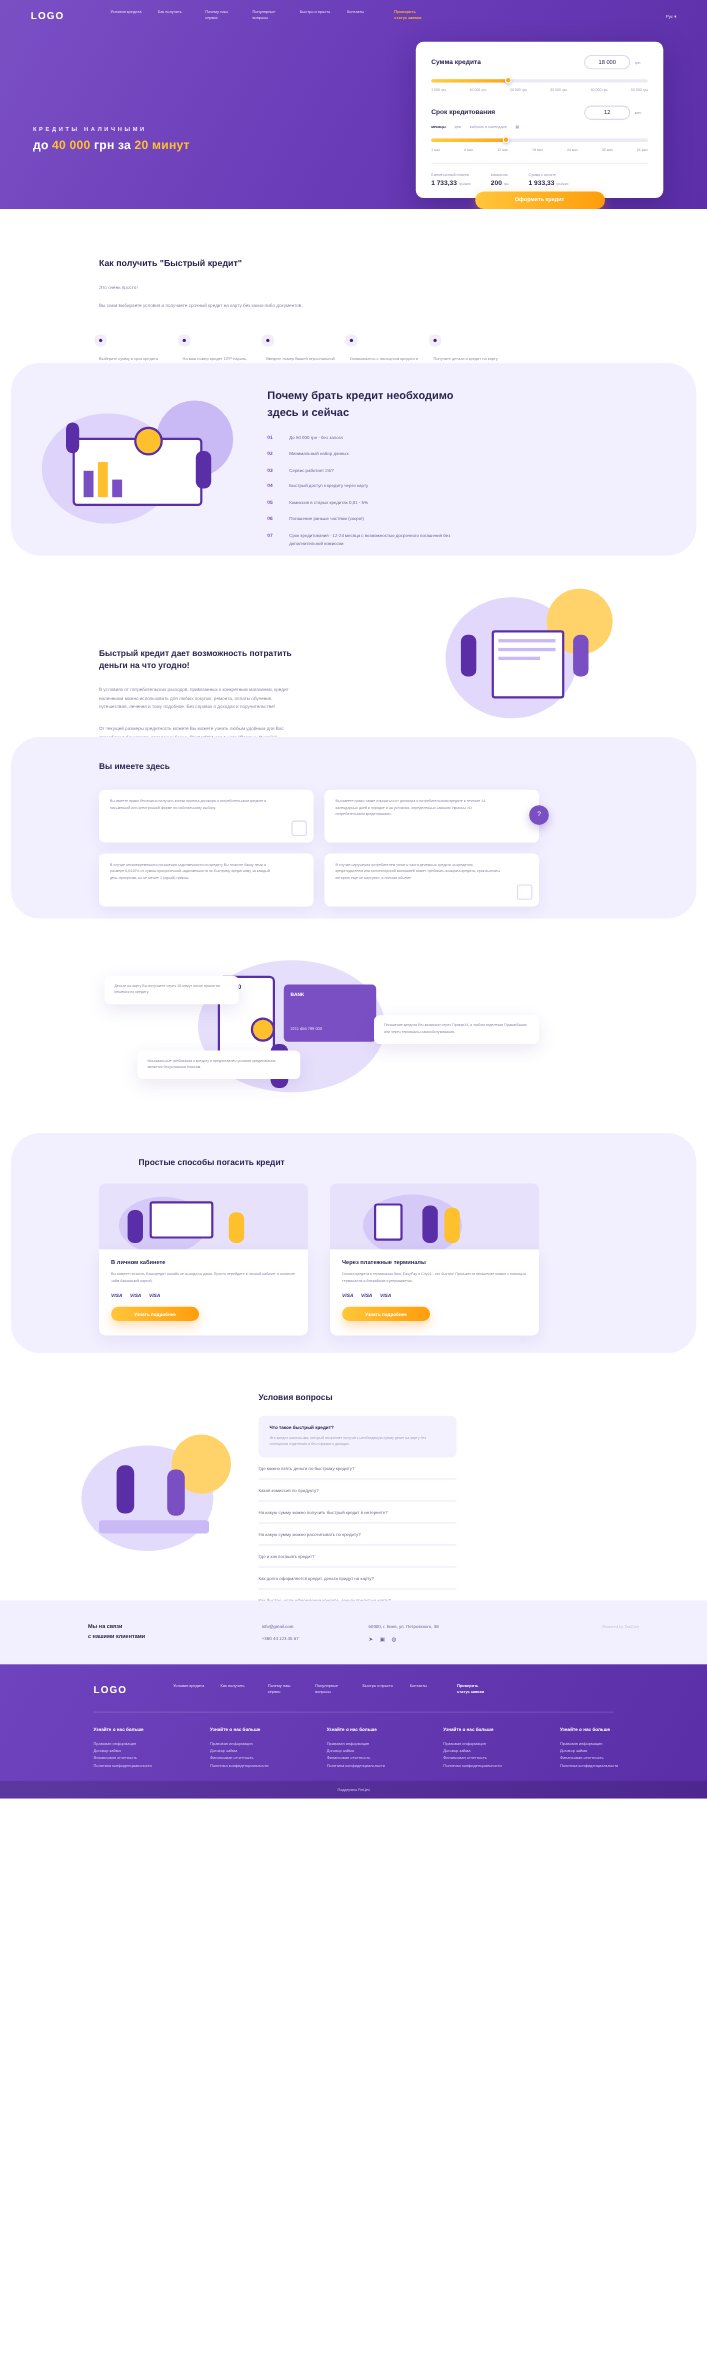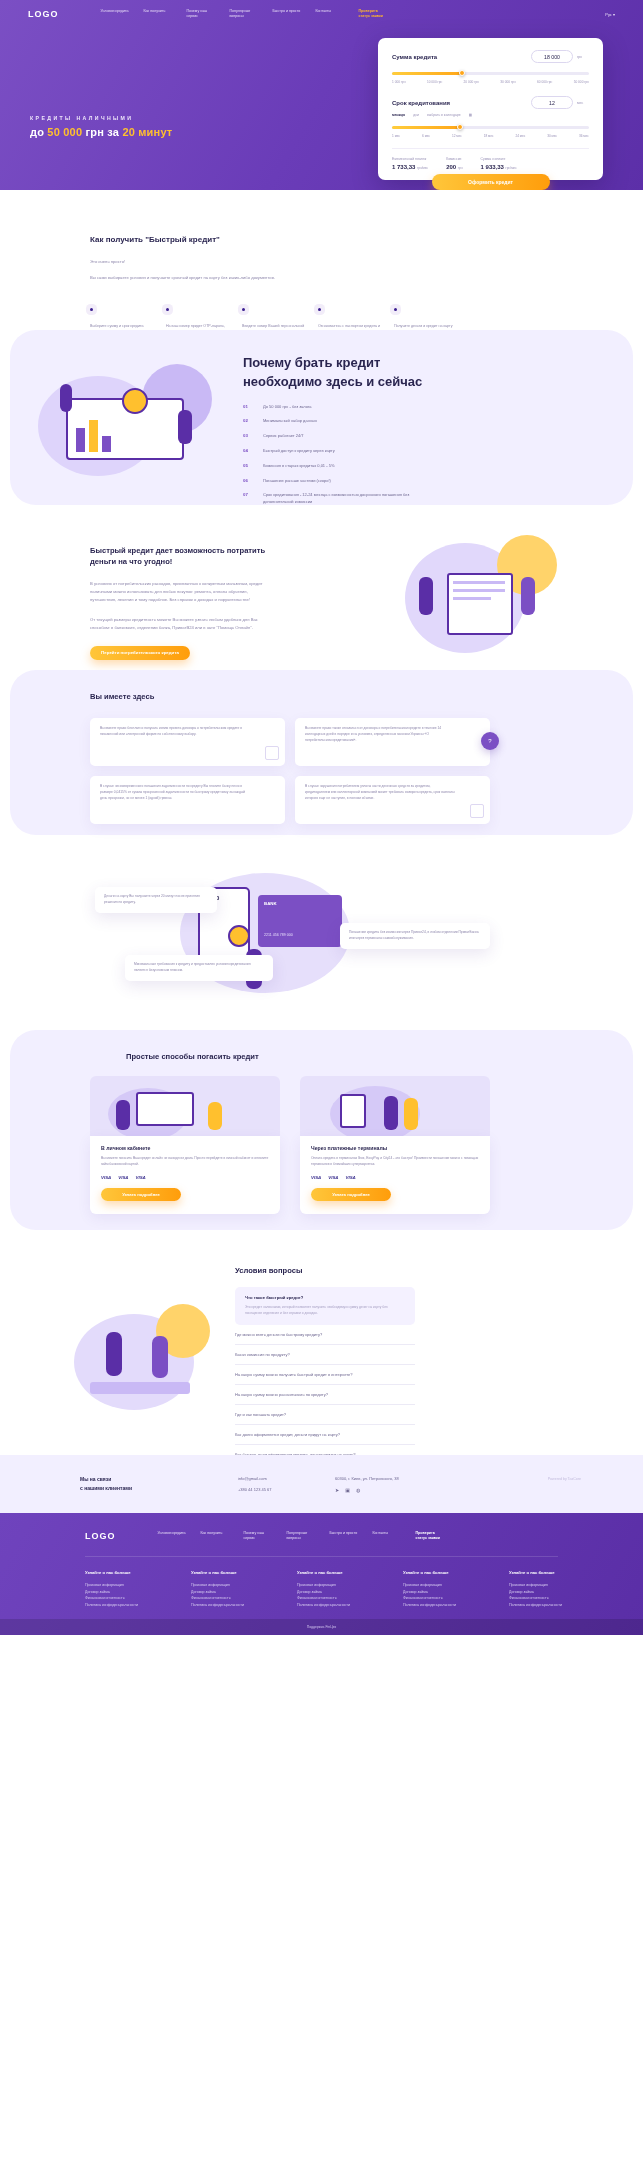--- a/index.html
+++ b/index.html
@@ -73,33 +73,33 @@
   .howto { padding:45px 0 0 90px; height:140px; }
   .steps { display:flex; margin-top:26px; gap:0; }
   .step { width:76px; padding-right:10px;}
   .dot { width:3.4px;height:3.4px;border-radius:50%;background:#3b1f8f;
          box-shadow:0 0 0 4px rgba(123,79,196,.10); }
   .step-txt { margin-top:12px; font-size:3.6px; color:#8d86ab; line-height:1.8; }
 
   
   .why { margin:0 10px; background:#f2efff; border-radius:26px; height:175px; position:relative; overflow:hidden;}
   .why-right { position:absolute; left:233px; top:24px; width:185px; }
-  .why-h { font-size:13px; font-weight:800; line-height:1.45; color:#2a2550;}
+  .why-h { font-size:10px; font-weight:800; line-height:1.45; color:#2a2550;}
   .why-list { margin-top:12px; }
   .why-item { display:flex; gap:10px; margin-bottom:8px; align-items:flex-start;}
   .why-num { color:#7b4fc4; font-size:4.4px; font-weight:800; width:10px;}
   .why-txt { font-size:4px; color:#6d6690; line-height:1.7; flex:1;}
 
   
   .ill { position:absolute; }
   .blob { position:absolute; border-radius:50%; }
 
   
   .spend { padding:40px 0 0 90px; height:165px; }
-  .spend-h { font-size:7.6px; font-weight:800; line-height:1.5; width:200px;}
+  .spend-h { font-size:7.6px; font-weight:800; line-height:1.5; width:200px;margin-top:43px;}
   .spend-p { width:175px; margin-top:12px; }
   .spend-btn { width:100px;height:14px;font-size:4.4px; margin-top:14px;}
 
   
   .rights { margin:0 10px; background:#f2efff; border-radius:26px; height:165px; position:relative;}
   .rights-h { position:absolute; left:80px; top:22px; font-size:7.6px; font-weight:800;}
   .cards { position:absolute; left:80px; top:48px; display:flex; flex-wrap:wrap; gap:10px; width:400px;}
   .rcard { width:195px; height:48px; background:#fff; border-radius:5px; padding:8px 10px;
            box-shadow:0 4px 14px rgba(80,50,150,.07); position:relative;}
   .rcard p { font-size:3.3px; color:#8d86ab; line-height:1.75; width:150px;}
@@ -173,21 +173,21 @@
         <a class="nav-link">Быстро и просто</a>
         <a class="nav-link">Контакты</a>
         <a class="nav-link accent">Проверить статус заявки</a>
       </div>
       <div class="lang"><span>Рус</span> ▾</div>
     </div>
 
     <div class="hero-text">
       <div class="kicker">КРЕДИТЫ НАЛИЧНЫМИ</div>
       <div class="headline">
-        <span>до </span><span class="y">50 000</span><span> грн за </span><span class="y">20 минут</span>
+        <span>до </span><span class="y">40 000</span><span> грн за </span><span class="y">20 минут</span>
       </div>
     </div>
 
     <div class="calc">
       <div class="calc-row">
         <div class="calc-title">Сумма кредита</div>
         <div style="display:flex;align-items:center;">
           <div class="pill">18 000</div>
           <div class="unit">грн</div>
         </div>

